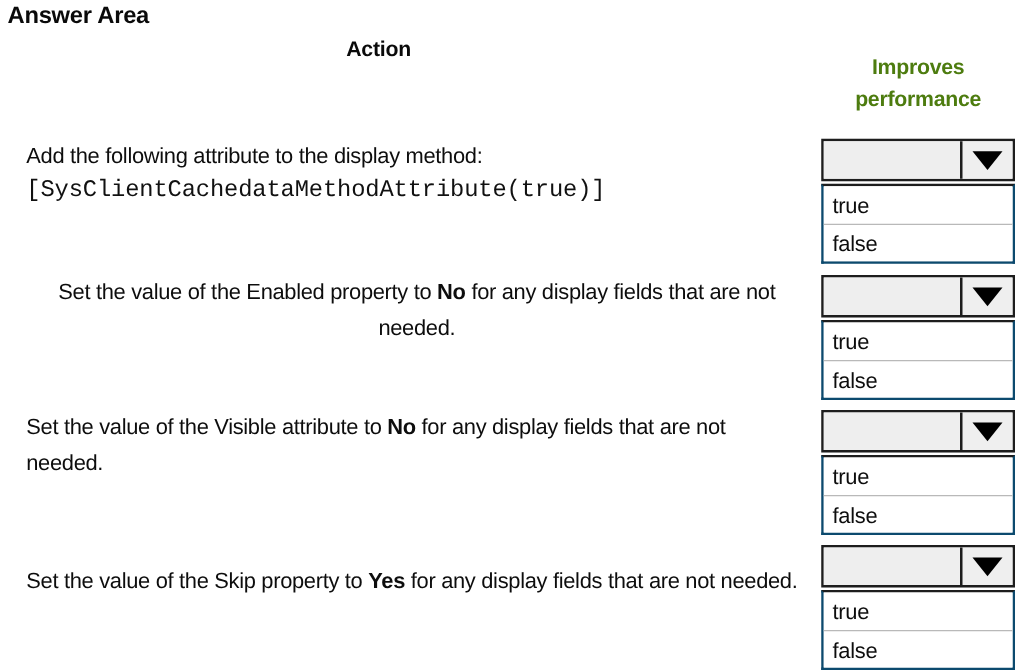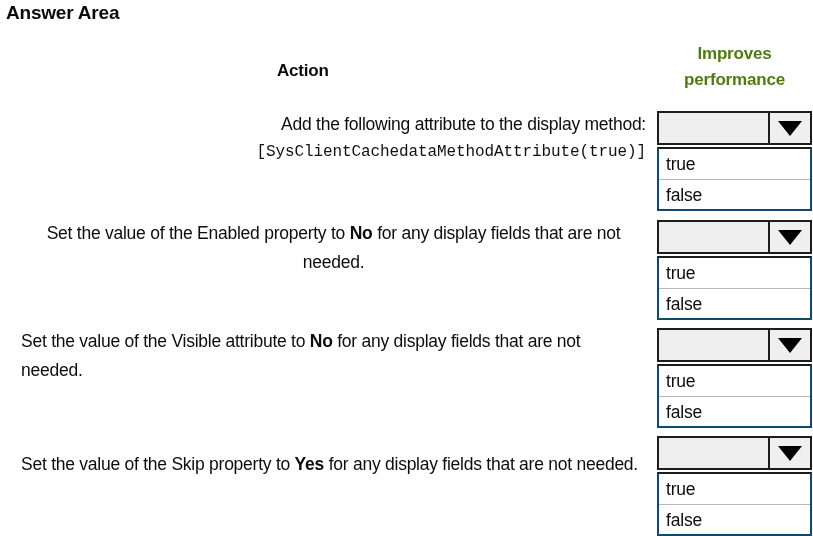--- a/index.html
+++ b/index.html
@@ -27,21 +27,21 @@
     font-weight: bold;
     letter-spacing: -0.2px;
     line-height: 26px;
     color: #0a0a0a;
   }
 
   
   .col-head-action {
     position: absolute;
     left: 277px;
-    top: 59px;
+    top: 28px;
     font-size: 17px;
     font-weight: bold;
     line-height: 24px;
     letter-spacing: -0.2px;
     color: #0a0a0a;
     white-space: nowrap;
   }
   .col-head-improves {
     position: absolute;
     left: 657px;
@@ -63,28 +63,28 @@
     width: 625px;
     font-size: 17.5px;
     line-height: 29px;
     letter-spacing: -0.25px;
     color: #0d0d0d;
   }
   .action-text b { font-weight: bold; }
   .action-code {
     display: block;
     font-family: "Liberation Mono", "DejaVu Sans Mono", monospace;
-    font-size: 16px;
+    font-size: 19px;
     line-height: 27px;
     letter-spacing: -0.1px;
     color: #111111;
     white-space: nowrap;
   }
 
-  .row1-text { top: 110px; text-align: right; }
+  .row1-text { top: 110px; }
   .row2-text { top: 219px; text-align: center; }
   .row3-text { top: 327px; }
   .row4-text { top: 434px; margin-top: 16px; }
 
   
   .dropdown-group {
     position: absolute;
     left: 657px;
     width: 155px;
   }

